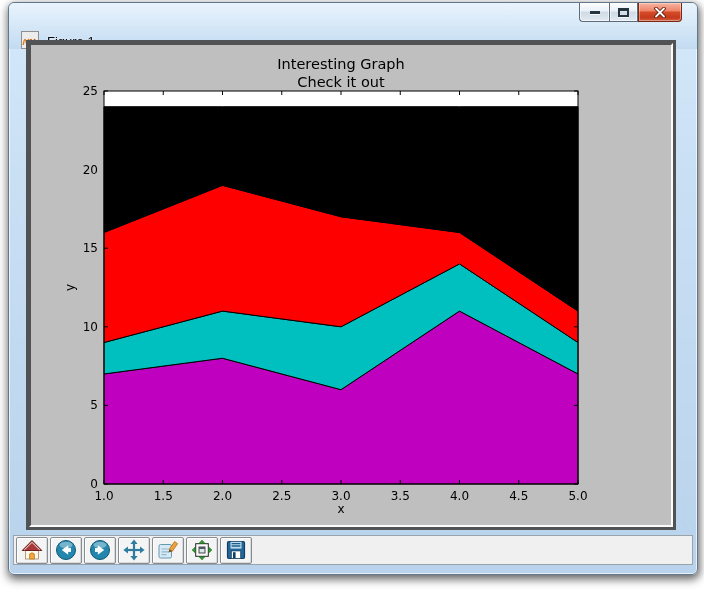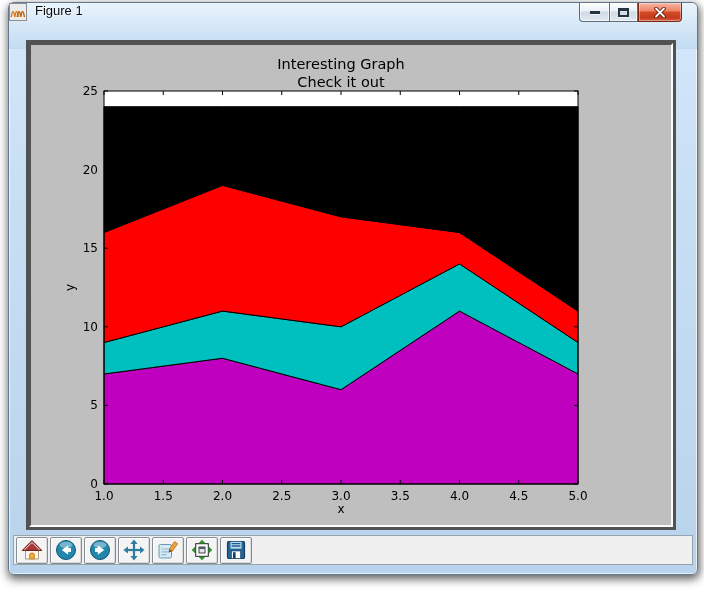--- a/index.html
+++ b/index.html
@@ -9,22 +9,22 @@
     position:absolute; left:8px; top:2px; width:690px; height:573px;
     background: linear-gradient(180deg,#d6e9fb 0%,#c9dff4 30%,#b9d3ec 100%);
     border:1px solid #64788c;
     border-radius:6px;
     box-shadow: inset 0 0 0 1px rgba(255,255,255,0.65),
                 0 4px 10px 1px rgba(0,0,0,0.45),
                 2px 2px 7px rgba(0,0,0,0.28);
   }
 
   .titlebar {
-    position:relative; height:46px; display:flex; align-items:flex-start;
-    border-radius:6px 6px 0 0;
+    position:relative; height:46px; display:flex; align-items:flex-end;
+    padding-left:12px; border-radius:6px 6px 0 0;
     background: linear-gradient(180deg,#e9f4fd 0%,#d8e9f8 45%,#c2dbf1 100%);
   }
   .app-icon { width:18px; height:18px; display:inline-block; }
   .title {
     font:13px "Liberation Sans", sans-serif; color:#0a0a0a; margin-left:8px;
     text-shadow:0 0 3px rgba(255,255,255,0.9);
   }
 
   .win-controls { position:absolute; top:0; right:15px; display:flex; }
   .win-btn {

